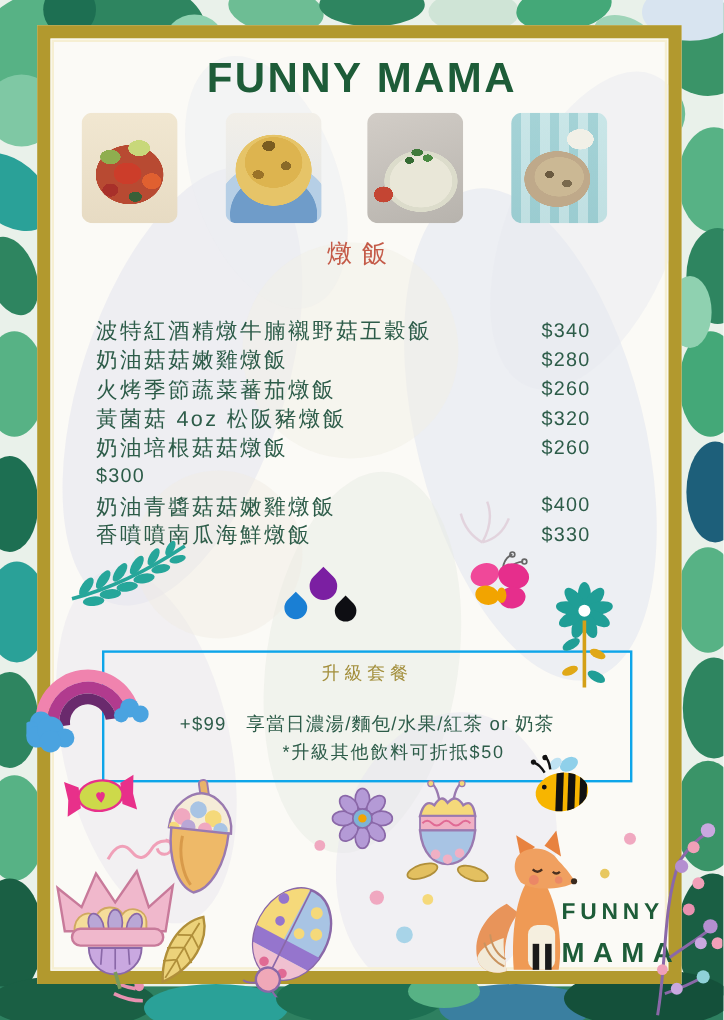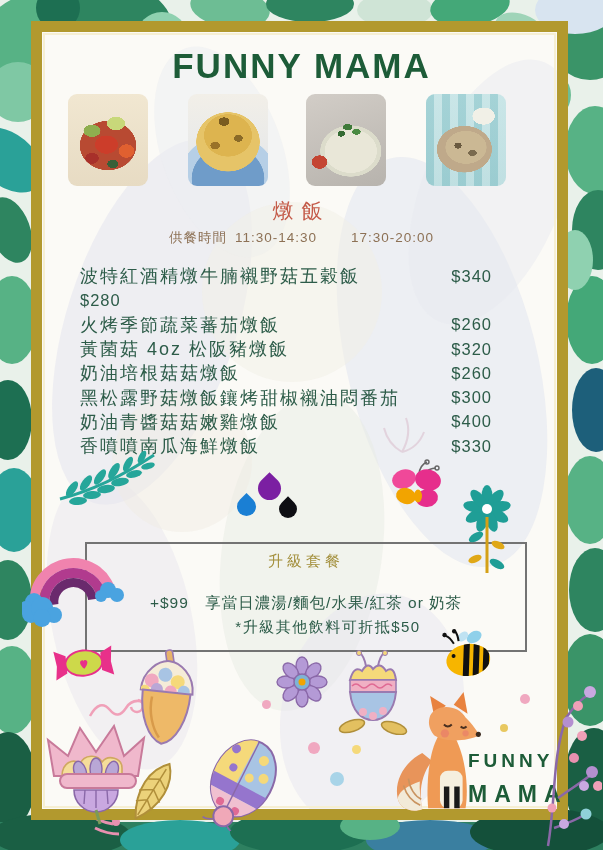--- a/index.html
+++ b/index.html
@@ -62,21 +62,21 @@
   .serving { left:0; top:229px; width:603px; text-align:center; font-size:13.5px;
              color:#8d7155; letter-spacing:1px; z-index:3; }
   .serving .gap { display:inline-block; width:34px; }
   .serving .sp  { display:inline-block; width:8px; }
 
   .menu-list { left:80px; top:264px; width:412px; z-index:3; }
   .mrow { height:24.3px; display:flex; justify-content:space-between; align-items:center; }
   .mname { font-size:18px; color:#2d5c49; letter-spacing:2px; }
   .mprice { font-size:16.5px; color:#2d5c49; letter-spacing:1px; }
 
-  .upgrade-box { left:85px; top:542px; width:442px; height:110px; border:2px solid #737373;
+  .upgrade-box { left:85px; top:542px; width:442px; height:110px; border:2px solid #0ea5e9;
                  z-index:3; text-align:center; }
   .upgrade-title { margin-top:8px; font-size:15px; color:#a38f3c; letter-spacing:4px; }
   .upgrade-line { margin-top:22px; font-size:15.5px; color:#2d5c49; letter-spacing:1px; }
   .upgrade-note { margin-top:4px; font-size:15px; color:#2d5c49; letter-spacing:1.5px;padding-left:44px; }
 
   .drop { position:absolute; border-radius:0 50% 50% 50%; transform:rotate(45deg); z-index:3; }
   .drop.blue  { left:237px; top:497px; width:19px; height:19px; background:#1a7fd4; }
   .drop.purple{ left:258px; top:477px; width:23px; height:23px; background:#7b1fa2; }
   .drop.black { left:279px; top:500px; width:18px; height:18px; background:#0e0e13; }
 
@@ -165,46 +165,43 @@
   </div>
 
   <div class="abs menu-title">FUNNY MAMA</div>
 
   <div class="photo p1"></div>
   <div class="photo p2"></div>
   <div class="photo p3"></div>
   <div class="photo p4"></div>
 
   <div class="abs section-title">燉飯</div>
-  <div class="abs serving">
-    <span>供餐時間</span><span class="sp"></span><span>11:30-14:30</span><span class="gap"></span><span>17:30-20:00</span>
-  </div>
 
   <div class="abs menu-list">
     <div class="mrow">
         <span class="mname">波特紅酒精燉牛腩襯野菇五穀飯</span>
         <span class="mprice">$340</span>
       </div>
     <div class="mrow">
+        <span class="mname">奶油菇菇嫩雞燉飯</span>
         <span class="mprice">$280</span>
       </div>
     <div class="mrow">
         <span class="mname">火烤季節蔬菜蕃茄燉飯</span>
         <span class="mprice">$260</span>
       </div>
     <div class="mrow">
         <span class="mname">黃菌菇 4oz 松阪豬燉飯</span>
         <span class="mprice">$320</span>
       </div>
     <div class="mrow">
         <span class="mname">奶油培根菇菇燉飯</span>
         <span class="mprice">$260</span>
       </div>
     <div class="mrow">
-        <span class="mname">黑松露野菇燉飯鑲烤甜椒襯油悶番茄</span>
         <span class="mprice">$300</span>
       </div>
     <div class="mrow">
         <span class="mname">奶油青醬菇菇嫩雞燉飯</span>
         <span class="mprice">$400</span>
       </div>
     <div class="mrow">
         <span class="mname">香噴噴南瓜海鮮燉飯</span>
         <span class="mprice">$330</span>
       </div>

